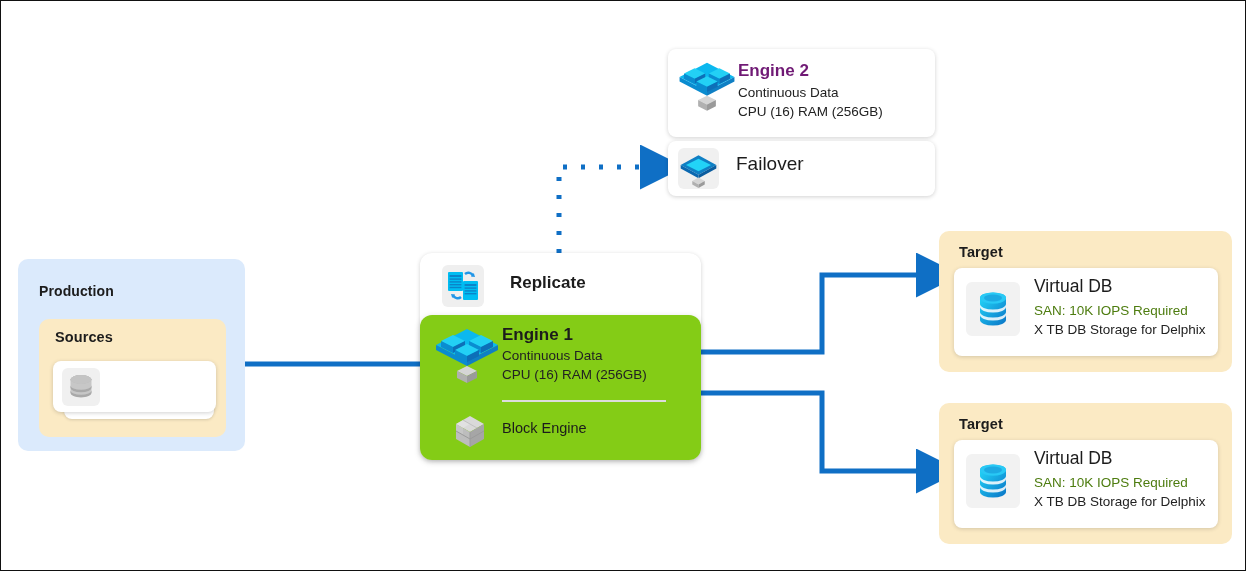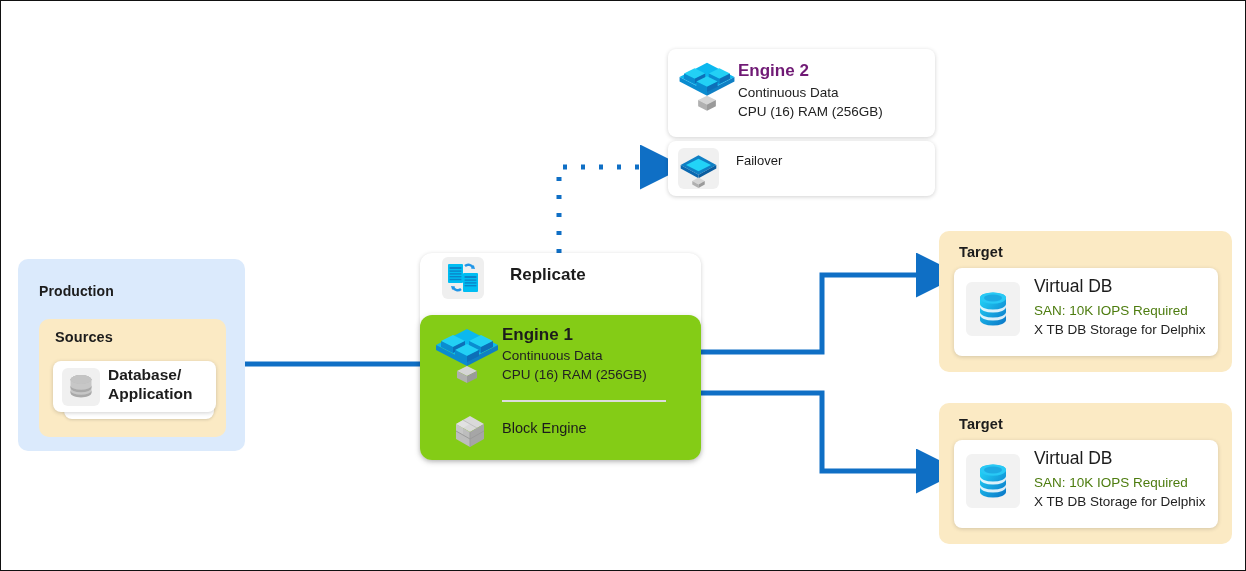--- a/index.html
+++ b/index.html
@@ -38,41 +38,41 @@
   #production .grp-title{position:absolute;left:21px;top:24px;font-size:14px;}
   #sources{left:38px;top:318px;width:187px;height:118px;background:#fbeac4;}
   #sources .grp-title{position:absolute;left:16px;top:10px;font-size:14.5px;}
   #src-card-back{left:63px;top:372px;width:150px;height:46px;border-radius:8px;background:#fff;box-shadow:0 1px 3px rgba(0,0,0,.15);}
   #src-card{left:52px;top:360px;width:163px;height:51px;border-radius:8px;}
   #src-card .icon-box{position:absolute;left:9px;top:7px;width:38px;height:38px;background:#f0f0f0;border-radius:6px;}
   #src-card .lbl{position:absolute;left:55px;top:4px;font-size:15.5px;font-weight:bold;color:#1c1c1c;line-height:1.25;}
 
   
   #engine1-outer{left:419px;top:252px;width:281px;height:207px;border-radius:12px;}
-  #replicate-row{position:absolute;left:22px;top:4px;width:236px;height:48px;text-align:center;}
+  #replicate-row{position:absolute;left:22px;top:12px;width:236px;height:48px;text-align:center;}
   #replicate-row .icon-box{position:absolute;left:0;top:0;width:42px;height:42px;background:#efefef;border-radius:6px;}
   #replicate-row .lbl{position:absolute;left:68px;top:8px;font-size:17px;font-weight:bold;color:#1c1c1c;}
   #engine1-card{position:absolute;left:0px;top:62px;width:281px;height:145px;background:#84cc16;border-radius:12px;box-shadow:0 2px 6px rgba(0,0,0,.17);}
   #engine1-card .eng-icon{position:absolute;left:12px;top:8px;width:70px;height:62px;}
   #engine1-card .eng-title{position:absolute;left:82px;top:10px;font-size:17px;font-weight:bold;color:#1c1c1c;}
   #engine1-card .eng-l1{position:absolute;left:82px;top:33px;font-size:13.5px;color:#222;}
   #engine1-card .eng-l2{position:absolute;left:82px;top:52px;font-size:13.5px;color:#222;}
   #engine1-card .divider{position:absolute;left:82px;top:85px;width:164px;height:2px;background:#dcdcdc;}
   #engine1-card .bs-icon{position:absolute;left:28px;top:98px;width:44px;height:38px;}
   #engine1-card .bs-lbl{position:absolute;left:82px;top:105px;font-size:14.5px;color:#1c1c1c;}
 
   
   #engine2-card{left:667px;top:48px;width:267px;height:88px;border-radius:8px;}
   #engine2-card .eng-icon{position:absolute;left:8px;top:8px;width:62px;height:56px;}
   #engine2-card .eng-title{position:absolute;left:70px;top:12px;font-size:17px;font-weight:bold;color:#701a75;}
   #engine2-card .eng-l1{position:absolute;left:70px;top:36px;font-size:13.5px;color:#222;}
   #engine2-card .eng-l2{position:absolute;left:70px;top:55px;font-size:13.5px;color:#222;}
   #failover-card{left:667px;top:140px;width:267px;height:55px;border-radius:8px;}
   #failover-card .icon-box{position:absolute;left:10px;top:7px;width:41px;height:41px;background:#f0f0f0;border-radius:6px;}
-  #failover-card .lbl{position:absolute;left:68px;top:12px;font-size:13px;color:#1c1c1c;}
+  #failover-card .lbl{position:absolute;left:68px;top:12px;font-size:19px;color:#1c1c1c;}
 
   
   .target-group{background:#fbeac4;padding-left:16px;}
   #target1{left:938px;top:230px;width:293px;height:141px;}
   #target2{left:938px;top:402px;width:293px;height:141px;}
   .target-group .grp-title{position:absolute;left:20px;top:13px;font-size:14.5px;}
   .vdb-card{position:absolute;left:15px;top:37px;width:264px;height:88px;background:#fff;border-radius:8px;box-shadow:0 1px 4px rgba(0,0,0,.16);}
   .vdb-card .icon-box{position:absolute;left:12px;top:14px;width:54px;height:54px;background:#f2f2f2;border-radius:6px;}
   .vdb-card .v-title{position:absolute;left:80px;top:8px;font-size:17.5px;font-weight:normal;color:#1c1c1c;}
   .vdb-card .v-l1{position:absolute;left:80px;top:35px;font-size:13.5px;color:#4d7c0f;}
@@ -123,24 +123,20 @@
   <div id="src-card" class="card">
     <div class="icon-box">
       <svg width="38" height="38" viewBox="0 0 38 38">
         <ellipse cx="19" cy="11.5" rx="10.5" ry="4.4" fill="#b9b9b9"></ellipse>
         <path d="M8.5,11.5 v13.5 a10.5,4.4 0 0 0 21,0 v-13.5 z" fill="#c7c7c7"></path>
         <ellipse cx="19" cy="11.5" rx="10.5" ry="4.4" fill="#bdbdbd"></ellipse>
         <path d="M8.5,17.4 a10.5,4.4 0 0 0 21,0 v2.4 a10.5,4.4 0 0 1 -21,0 z" fill="#a9a9a9"></path>
         <path d="M8.5,22.4 a10.5,4.4 0 0 0 21,0 v2.4 a10.5,4.4 0 0 1 -21,0 z" fill="#a9a9a9"></path>
         <ellipse cx="19" cy="11.5" rx="10.5" ry="4.4" fill="#c4c4c4"></ellipse>
       </svg>
-    </div>
-    <div class="lbl">
-      <div>Database/</div>
-      <div>Application</div>
     </div>
   </div>
 
   <div id="engine1-outer" class="card">
 
     <div id="replicate-row">
       <div class="icon-box">
         <svg width="42" height="42" viewBox="0 0 42 42">
           <rect x="6" y="7" width="15" height="19" rx="1" fill="#00bdf2"></rect>
           <rect x="7.6" y="10" width="11.8" height="2" fill="#0a84c9"></rect>

